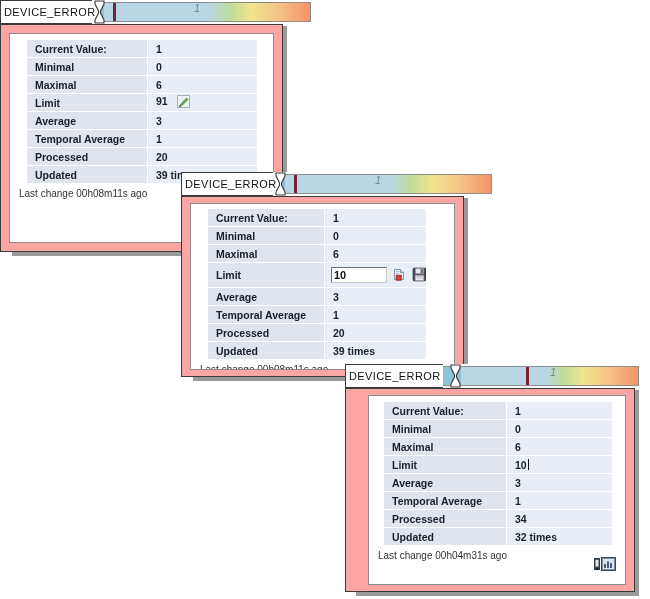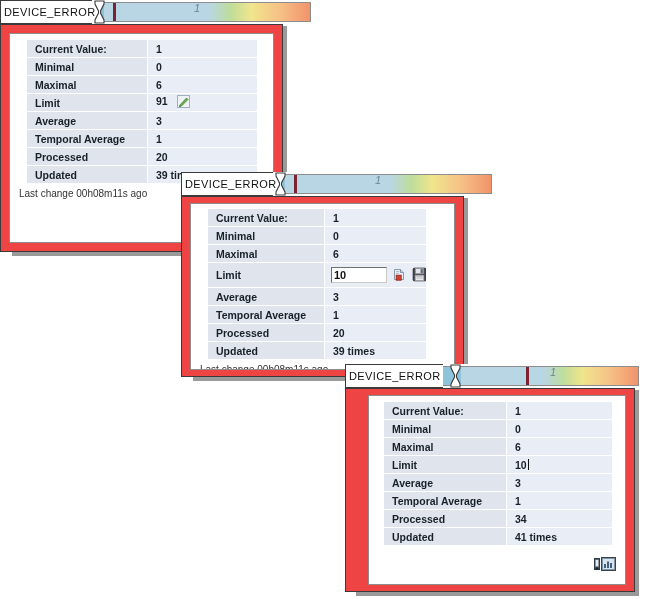--- a/index.html
+++ b/index.html
@@ -88,21 +88,21 @@
     width:13px;height:24px;
     z-index:4;
   }
   .handle svg{display:block;}
 
   
   .panel-body{
     position:absolute;
     left:0;right:0;
     border:1px solid #3a3a3a;
-    background:#ef4444;
+    background:#fca5a5;
     box-sizing:border-box;
     overflow:hidden;
     padding-left:16px;
   }
   .inner{
     position:absolute;
     border:1px solid #8d8d8d;
     background:#ffffff;
     box-sizing:border-box;
     overflow:hidden;
@@ -389,24 +389,25 @@
           <tr>
               <td class="k">Temporal Average</td>
               <td class="v">1</td>
             </tr>
           <tr>
               <td class="k">Processed</td>
               <td class="v">34</td>
             </tr>
           <tr>
               <td class="k">Updated</td>
-              <td class="v">41 times</td>
+              <td class="v">32 times</td>
             </tr>
         </tbody>
       </table>
+      <div class="lastchange">Last change 00h04m31s ago</div>
 
       <span class="corner-icon" style="bottom:8px;">
         <svg width="22" height="16" viewBox="0 0 22 16">
           <rect x="0.5" y="2.5" width="5" height="11" fill="#52616f" stroke="#2f3b45"></rect>
           <rect x="1.6" y="4" width="2.8" height="6.5" fill="#e9edf1"></rect>
           <path d="M3 10.8 L3 13 M1.6 12 L3 13.4 L4.4 12" stroke="#1d2730" stroke-width="1.1" fill="none"></path>
           <rect x="7.5" y="1.5" width="14" height="13" fill="#7e94a6" stroke="#35424d"></rect>
           <rect x="9" y="3" width="11" height="10" fill="#d9e4ec"></rect>
           <rect x="10" y="8" width="2" height="4" fill="#44607a"></rect>
           <rect x="13" y="5.5" width="2" height="6.5" fill="#44607a"></rect>

